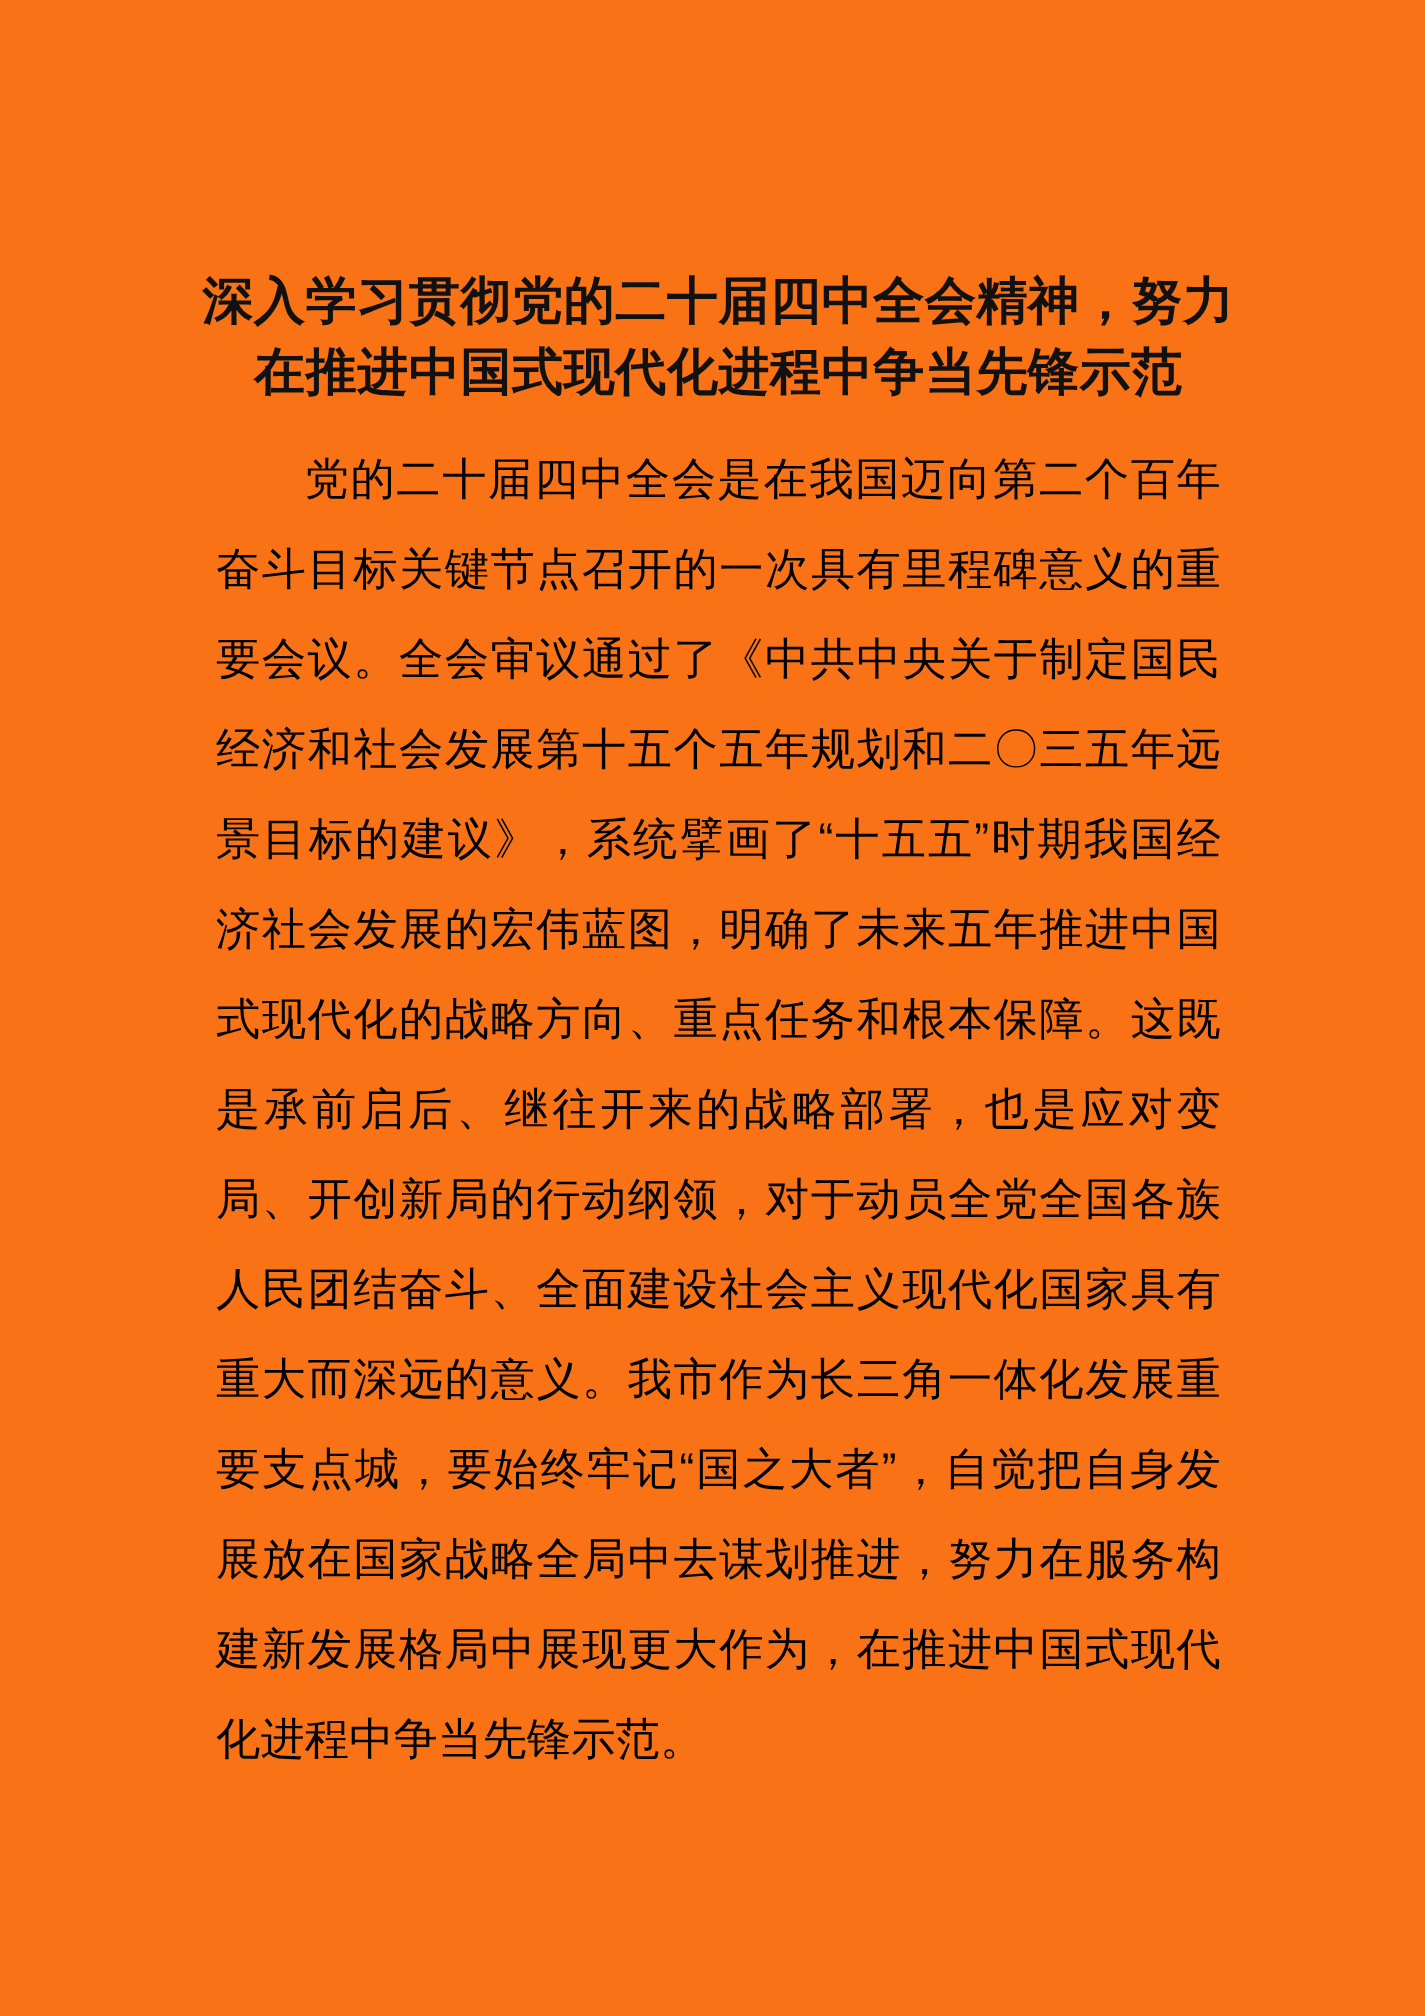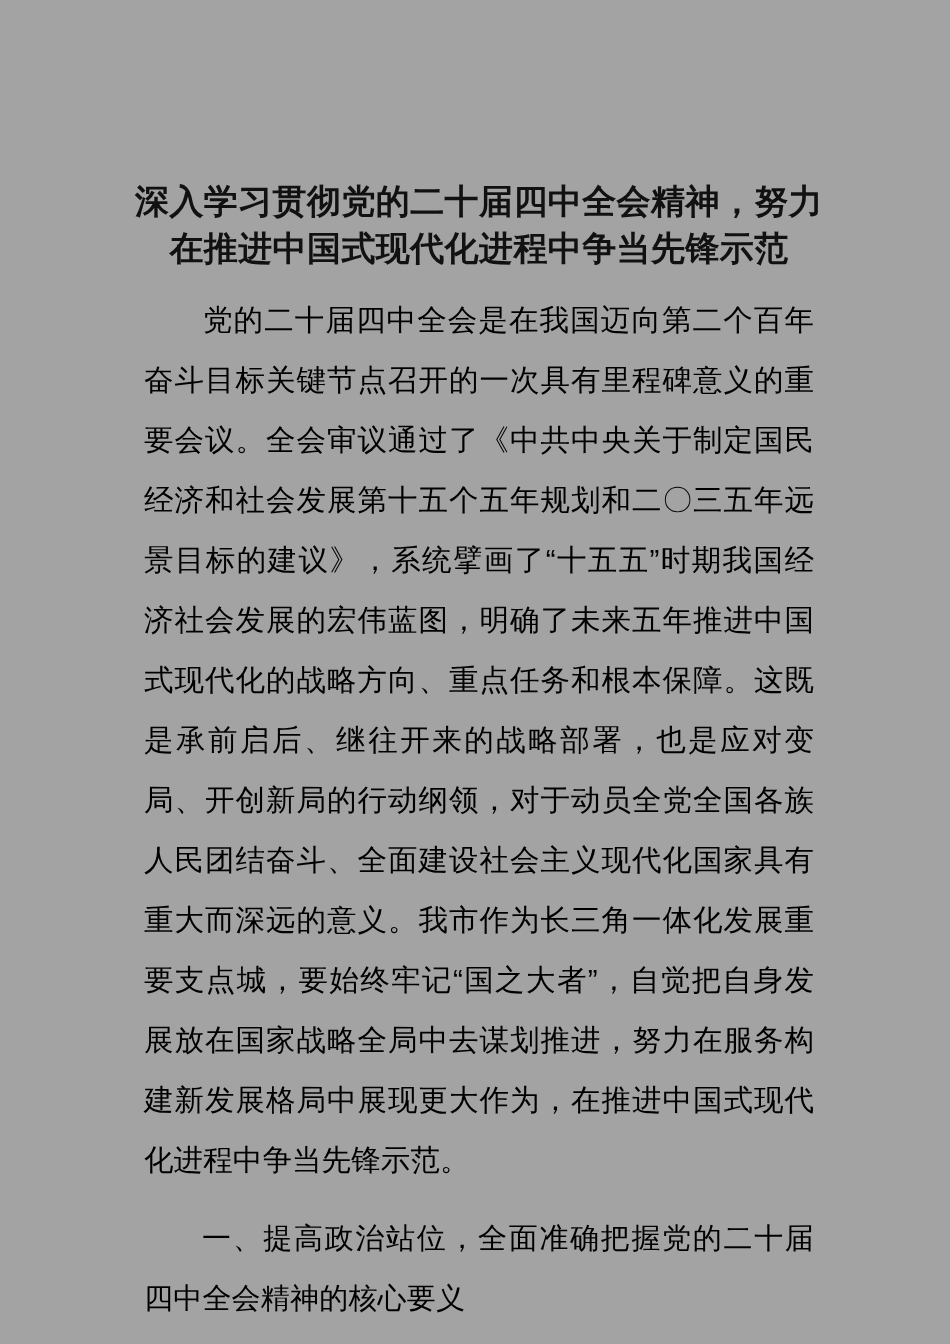--- a/index.html
+++ b/index.html
@@ -4,21 +4,21 @@
 <style>
   html, body {
     margin: 0;
     padding: 0;
     background: #ffffff;
   }
   .page {
     position: relative;
     width: 950px;
     height: 1344px;
-    background: #a3a3a3;
+    background: #f97316;
     overflow: hidden;
     font-family: "Liberation Sans", "DejaVu Sans", sans-serif;
     color: #000000;
     box-sizing: border-box;
   }
   .content {
     position: absolute;
     left: 126px;
     top: 0;
     width: 706px;
@@ -61,16 +61,15 @@
 <body>
 
 <div class="page">
   <div class="content">
 
     <h1 class="doc-title">深入学习贯彻党的二十届四中全会精神，努力在推进中国式现代化进程中争当先锋示范</h1>
 
 
     <p class="para">党的二十届四中全会是在我国迈向第二个百年奋斗目标关键节点召开的一次具有里程碑意义的重要会议。全会审议通过了《中共中央关于制定国民经济和社会发展第十五个五年规划和二〇三五年远景目标的建议》，系统擘画了“十五五”时期我国经济社会发展的宏伟蓝图，明确了未来五年推进中国式现代化的战略方向、重点任务和根本保障。这既是承前启后、继往开来的战略部署，也是应对变局、开创新局的行动纲领，对于动员全党全国各族人民团结奋斗、全面建设社会主义现代化国家具有重大而深远的意义。我市作为长三角一体化发展重要支点城，要始终牢记“国之大者”，自觉把自身发展放在国家战略全局中去谋划推进，努力在服务构建新发展格局中展现更大作为，在推进中国式现代化进程中争当先锋示范。</p>
 
-    <p class="para section-heading">一、提高政治站位，全面准确把握党的二十届四中全会精神的核心要义</p>
 
   </div>
 </div>
 
 </body></html>

